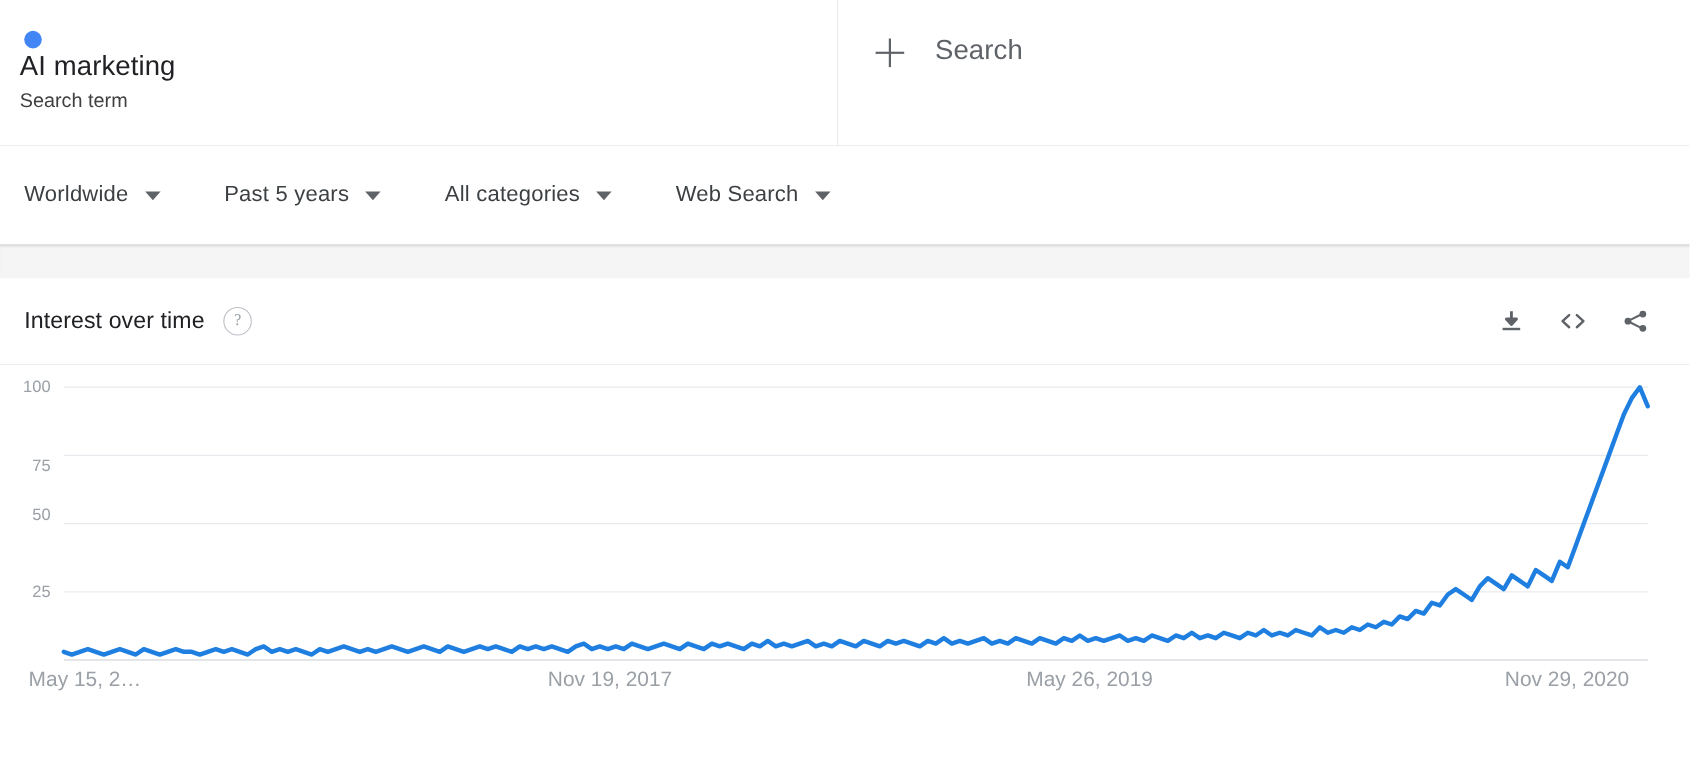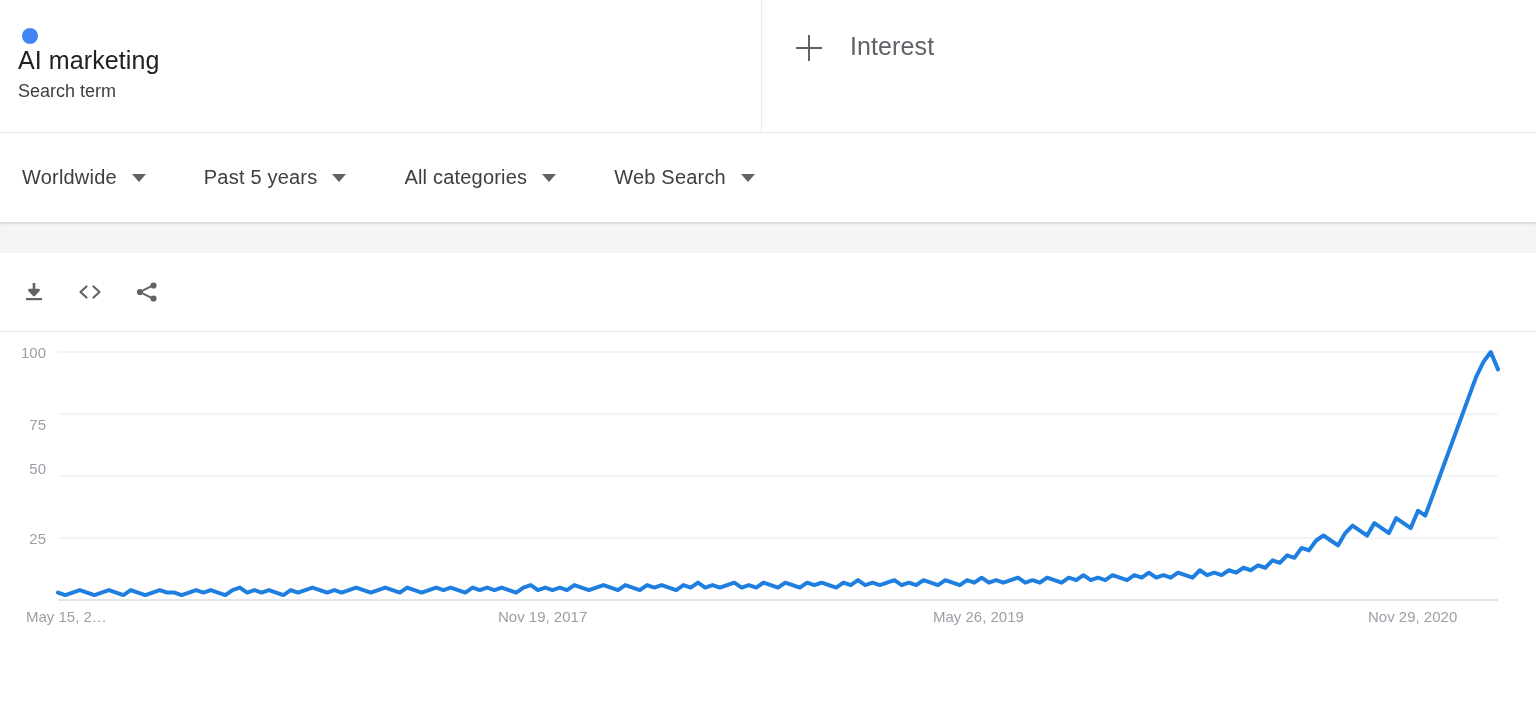--- a/index.html
+++ b/index.html
@@ -159,39 +159,39 @@
     position: absolute;
     right: 0;
     width: 46px;
     text-align: right;
     font-size: 15px;
     color: #9aa0a6;
     transform: translateY(-50%);
   }
   .xtick {
     position: absolute;
-    font-size: 15px;
+    font-size: 19px;
     color: #9aa0a6;
     white-space: nowrap;
   }
 </style>
 </head>
 <body>
 
 <div class="term-bar">
   <div class="term-cell">
     <span class="term-dot"></span>
     <span class="term-texts">
       <span class="term-title">AI marketing</span>
       <span class="term-sub">Search term</span>
     </span>
   </div>
   <div class="compare-cell">
     <span class="plus-icon"></span>
-    <span class="compare-label">Interest</span>
+    <span class="compare-label">Search</span>
   </div>
 </div>
 
 <div class="filter-bar">
   <div class="filter">
     <span class="filter-label">Worldwide</span>
     <span class="caret"></span>
   </div>
   <div class="filter">
     <span class="filter-label">Past 5 years</span>
@@ -203,20 +203,24 @@
   </div>
   <div class="filter">
     <span class="filter-label">Web Search</span>
     <span class="caret"></span>
   </div>
 </div>
 
 <div class="gray-strip"></div>
 
 <div class="card-head">
+  <div class="card-head-left">
+    <span class="card-title">Interest over time</span>
+    <span class="help-icon">?</span>
+  </div>
   <div class="card-actions">
     <span class="act">
       <svg width="24" height="24" viewBox="0 0 24 24" aria-hidden="true">
         <path d="M12 3v9.2M12 15l-4.6-5h9.2L12 15z" stroke="#5f6368" stroke-width="2.6" fill="#5f6368" stroke-linejoin="round"></path>
         <rect x="4" y="18" width="16" height="2.2" fill="#5f6368"></rect>
       </svg>
     </span>
     <span class="act">
       <svg width="28" height="24" viewBox="0 0 28 24" aria-hidden="true">
         <path d="M10.5 6.5L4.5 12l6 5.5M17.5 6.5L23.5 12l-6 5.5" stroke="#5f6368" stroke-width="2.2" fill="none" stroke-linecap="round" stroke-linejoin="round"></path>

